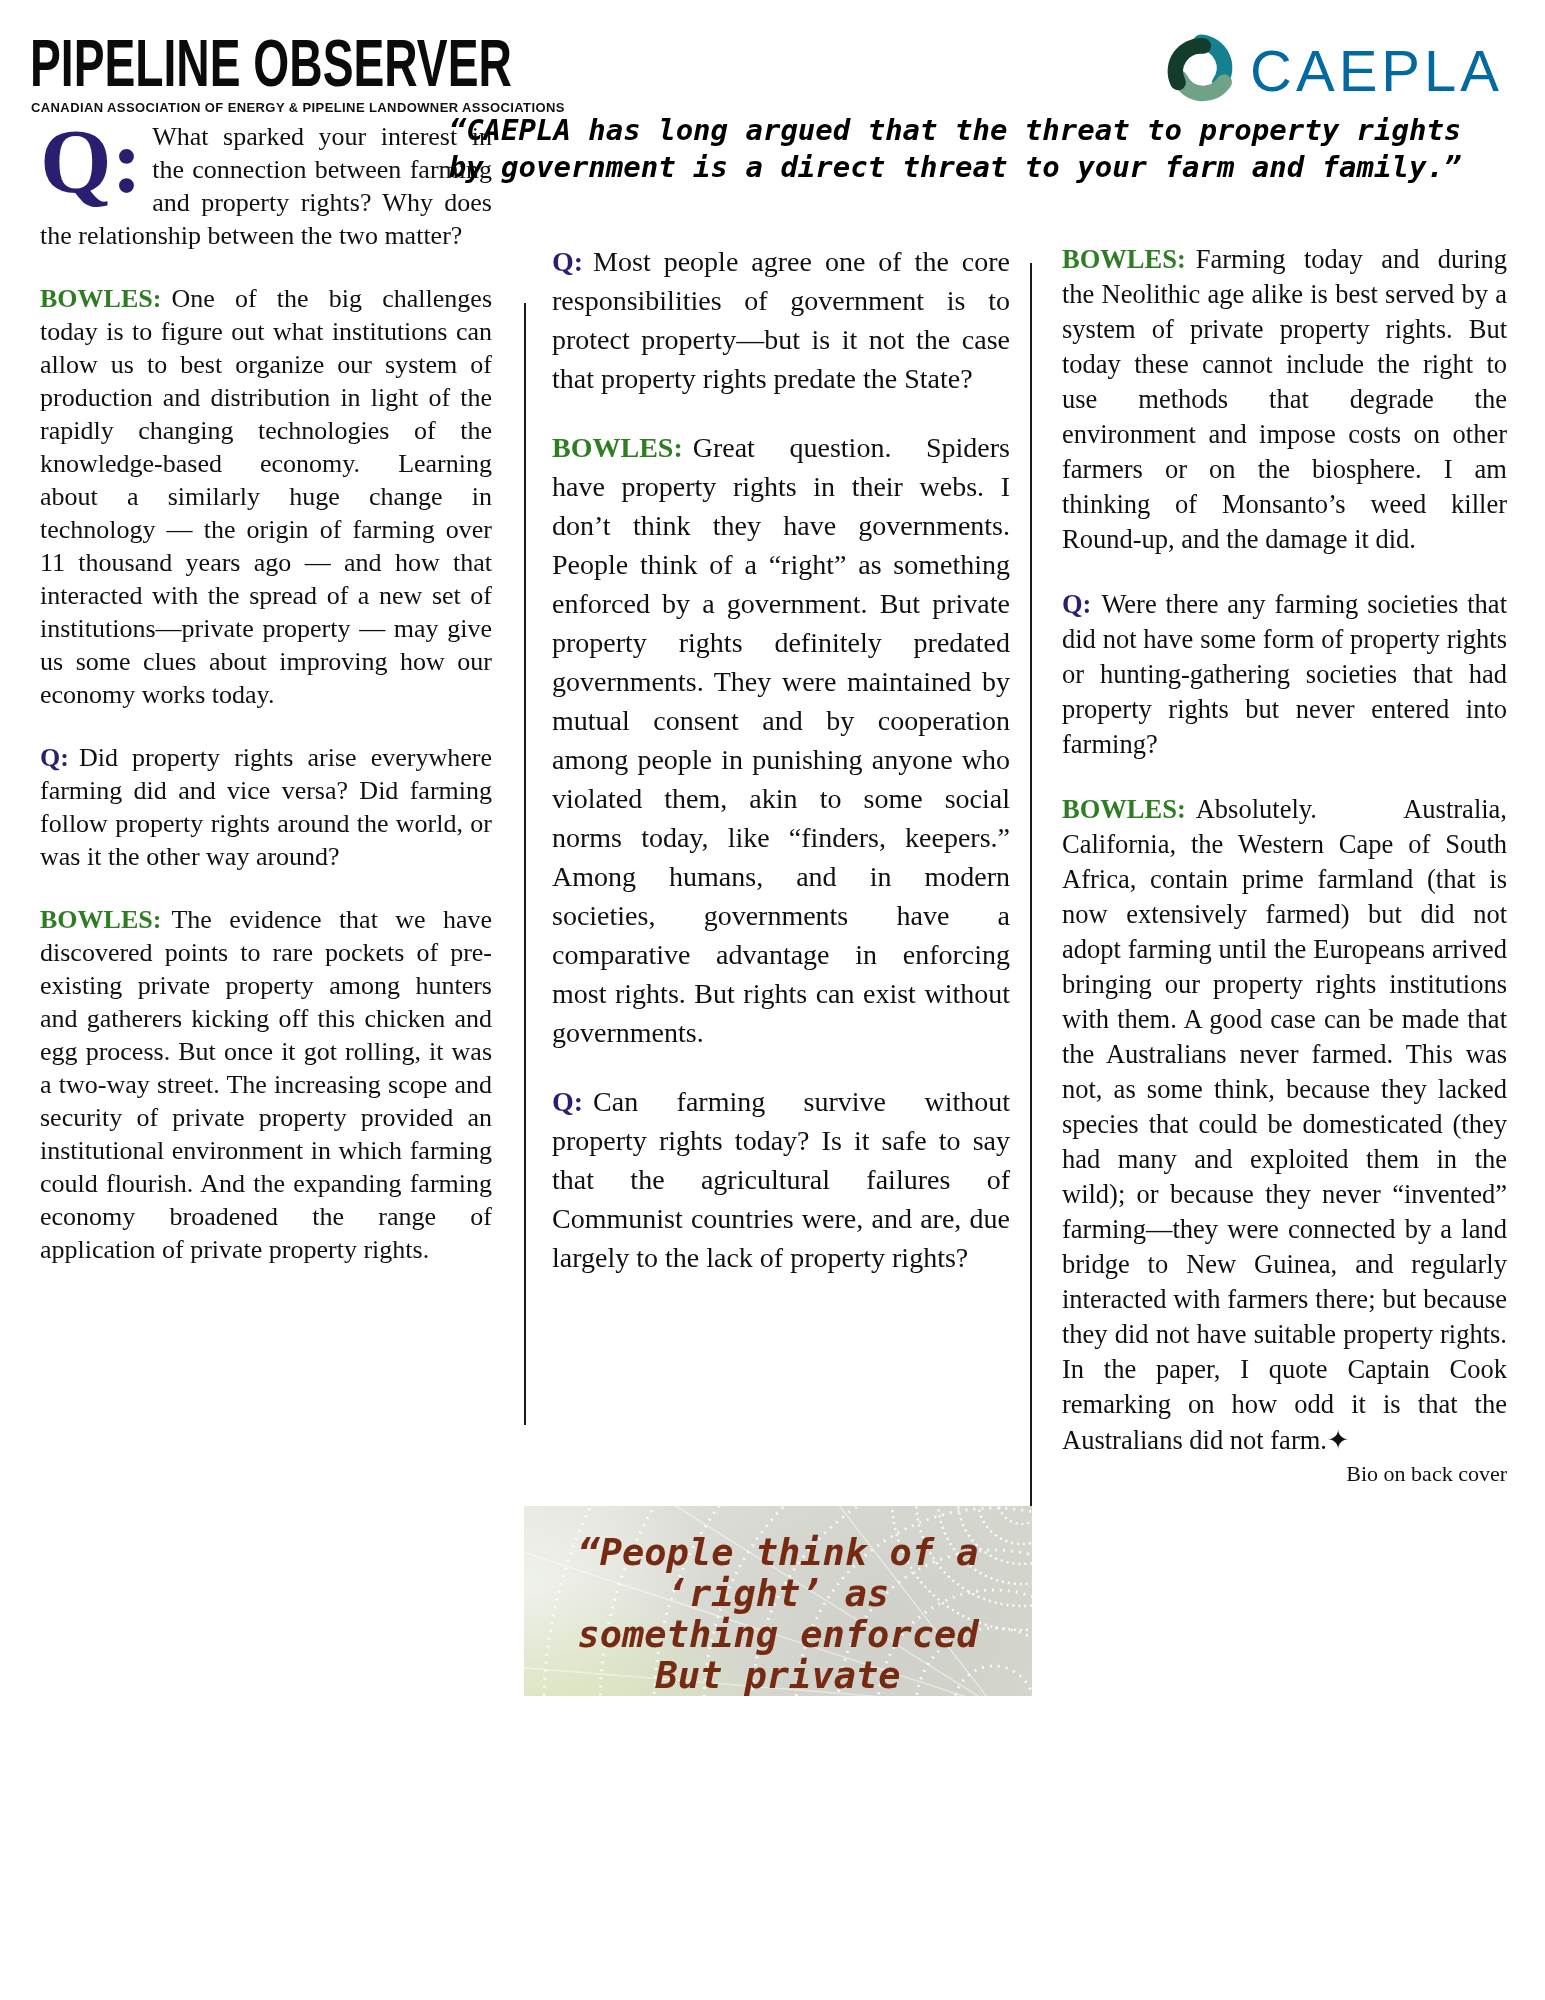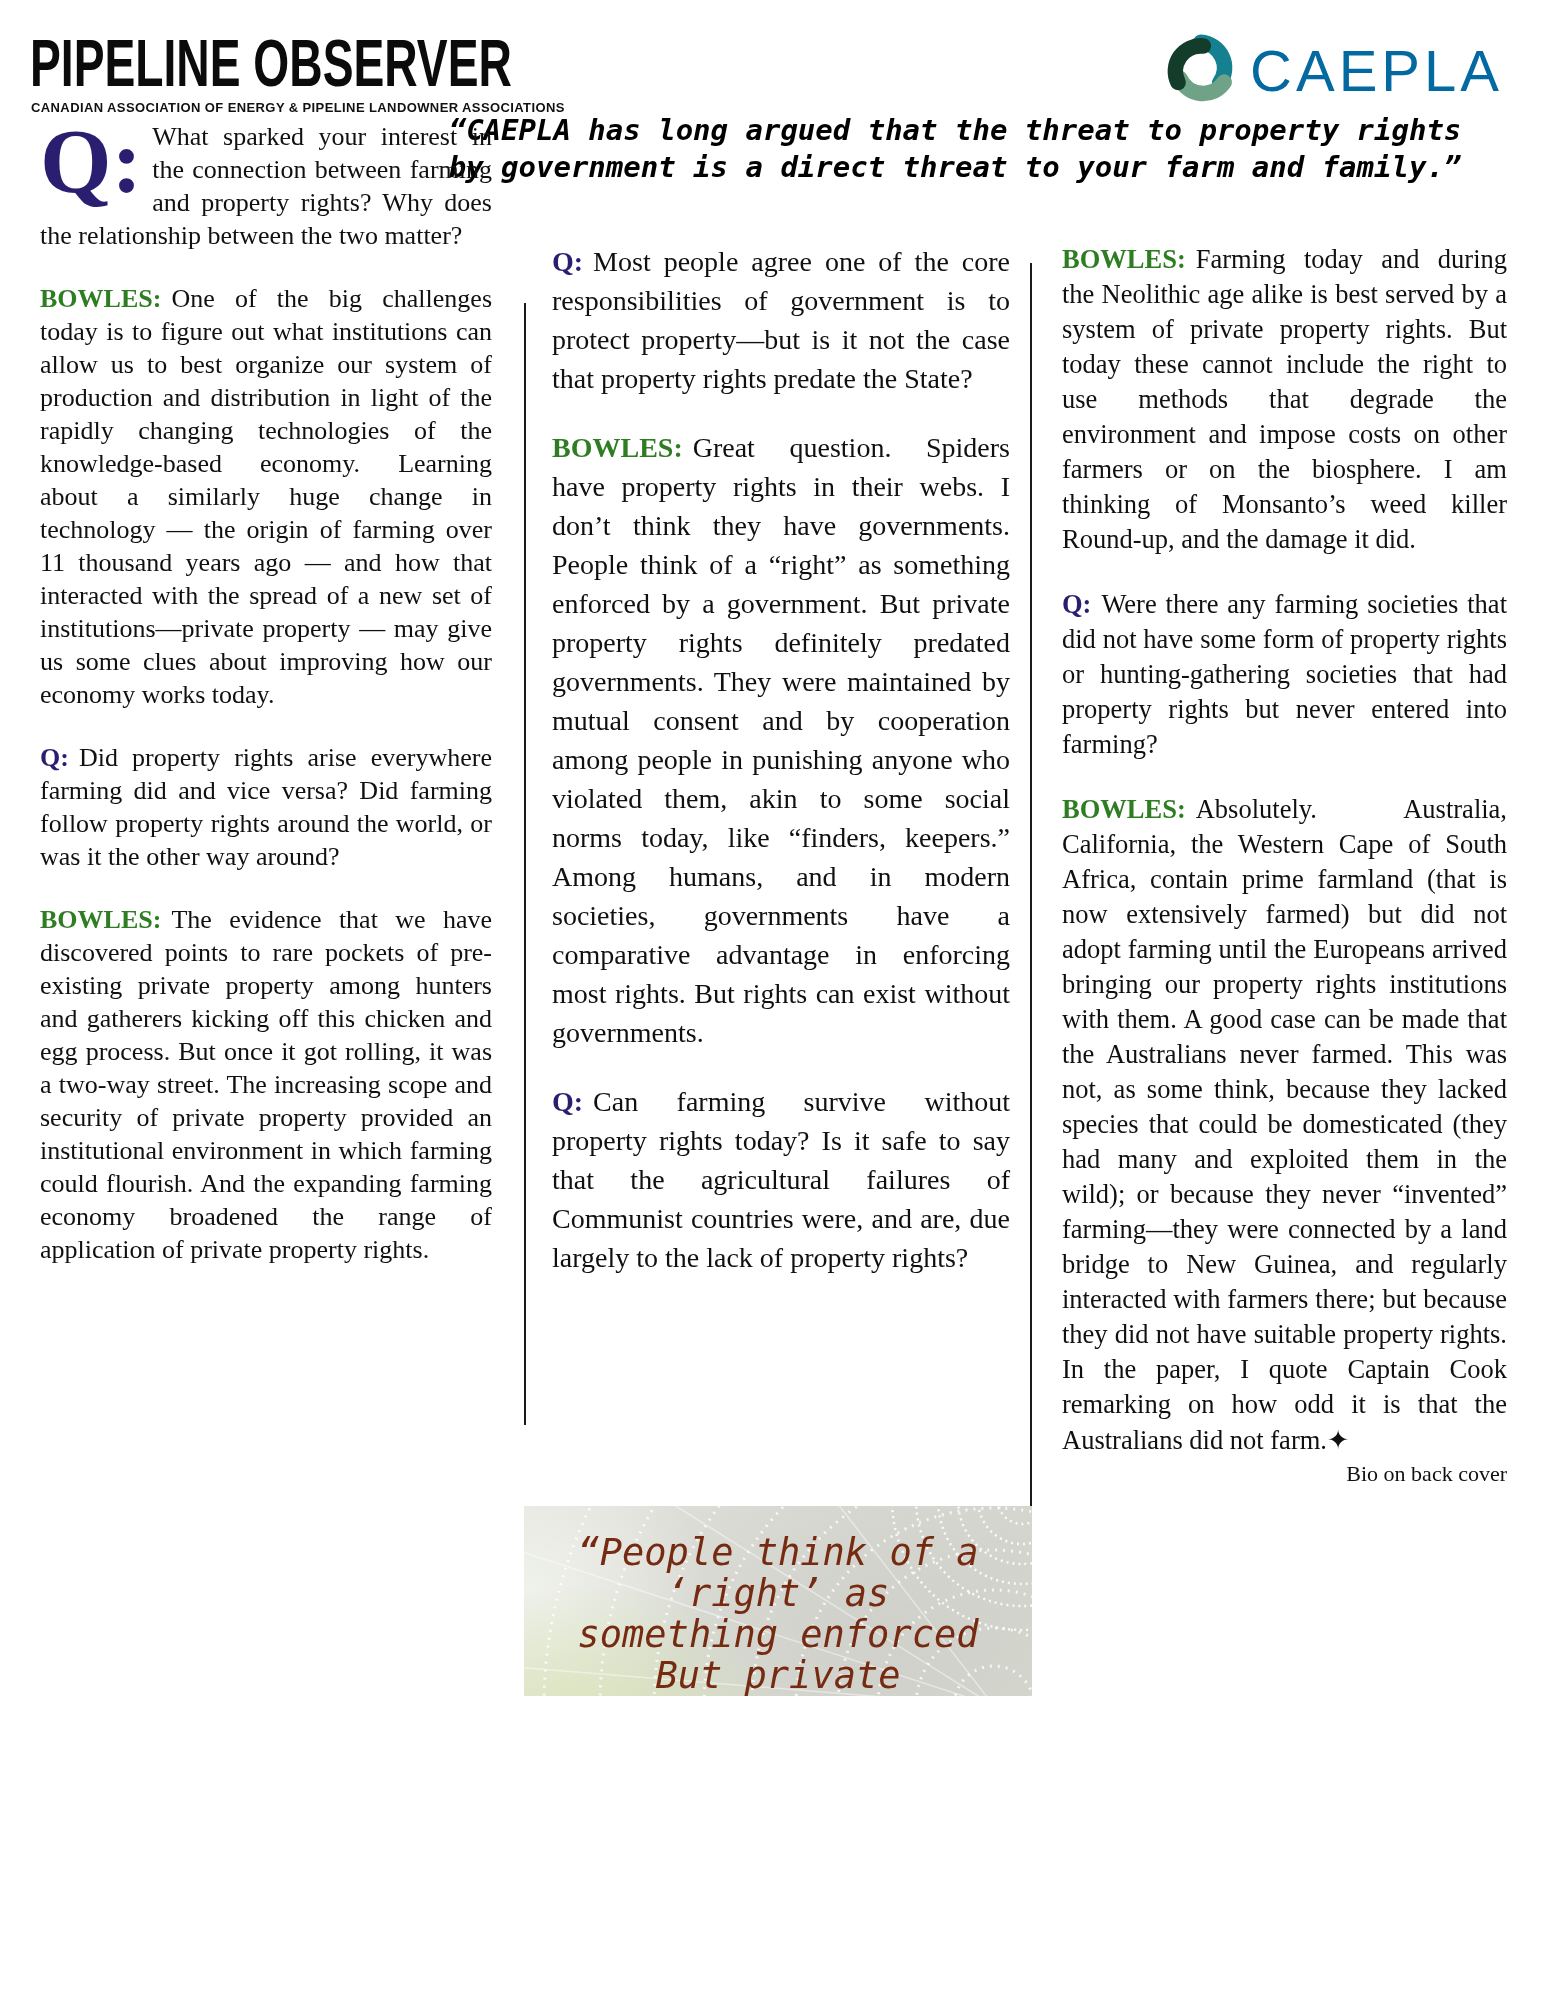--- a/index.html
+++ b/index.html
@@ -44,21 +44,21 @@
   
   .pull-quote{position:absolute;left:524px;top:1506px;width:508px;height:448px;overflow:hidden;
      background:
        radial-gradient(ellipse 300px 260px at 12% 58%, rgba(218,232,176,0.90), rgba(218,232,176,0) 70%),
        radial-gradient(ellipse 260px 200px at 0% 18%, rgba(240,242,236,0.95), rgba(240,242,236,0) 70%),
        radial-gradient(ellipse 330px 250px at 82% 94%, rgba(229,213,192,0.85), rgba(229,213,192,0) 72%),
        radial-gradient(ellipse 420px 320px at 72% 28%, rgba(206,208,201,0.95), rgba(206,208,201,0) 78%),
        linear-gradient(135deg,#e4e5de,#d7d9d1 55%,#ded7c9);}
   .pull-quote svg{position:absolute;left:0;top:0;pointer-events:none;}
   .pq-text{position:relative;padding-top:26px;text-align:center;
-       font-family:"DejaVu Sans Mono", monospace;font-style:italic;font-weight:normal;
+       font-family:"DejaVu Sans Mono", monospace;font-style:italic;font-weight:bold;
        font-size:37px;line-height:41px;}
   .pq-attr{position:relative;margin-top:8px;
        font-family:"DejaVu Sans Mono", monospace;font-weight:normal;
        font-size:33px;color:#313131;}
 
   .end-mark{font-family:"DejaVu Sans", sans-serif;}
   .bio-note{text-align:right;font-size:22px;margin-top:-32px;}
 </style>
 </head>
 <body>

